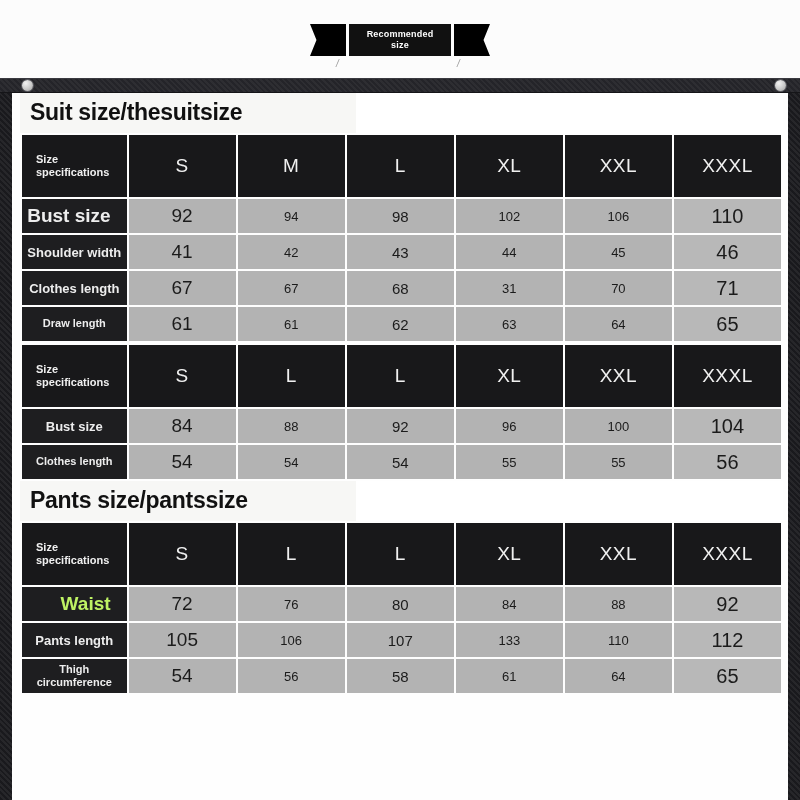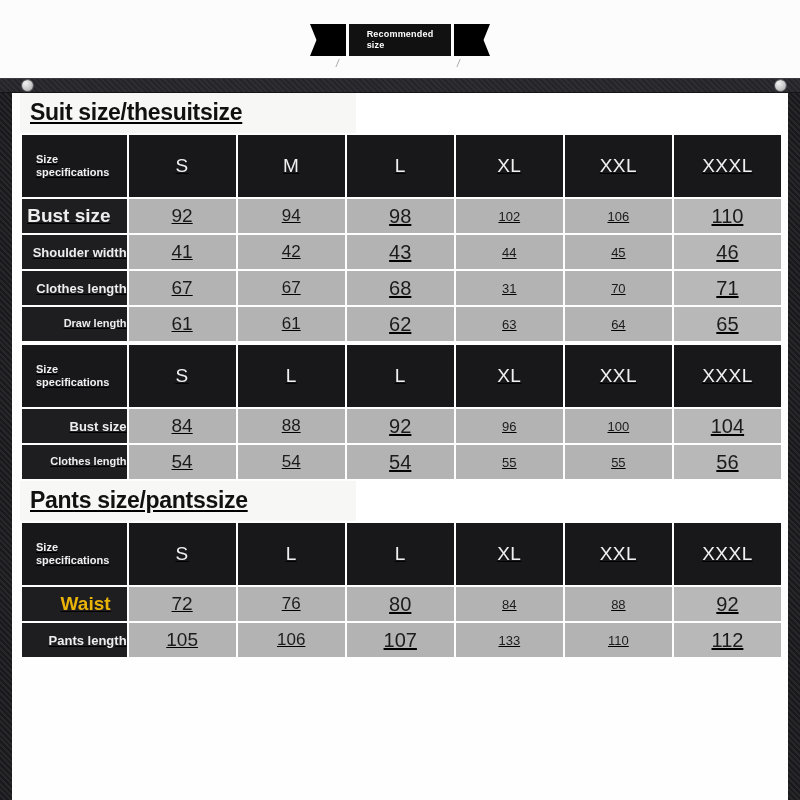--- a/index.html
+++ b/index.html
@@ -45,20 +45,21 @@
     margin-left: 3px;
     clip-path: polygon(0 0, 100% 0, 82% 50%, 100% 100%, 0 100%);
   }
   .ribbon-center {
     background: #111111;
     color: #ffffff;
     padding: 0 14px;
     display: flex;
     align-items: center;
     justify-content: center;
+    text-align: center;
     font-size: 9px;
     font-weight: bold;
     line-height: 1.25;
     letter-spacing: 0.2px;
     min-width: 74px;
   }
   .tick {
     position: absolute;
     top: 58px;
     font-size: 10px;
@@ -108,21 +109,20 @@
     width: 12px;
     background-image: repeating-linear-gradient(
         45deg, rgba(255,255,255,0.05) 0 2px, rgba(0,0,0,0.06) 2px 4px);
     pointer-events: none;
   }
   .chart-frame::before { left: -12px; }
   .chart-frame::after { right: -12px; }
 
   .inner {
     padding: 0 5px 0 8px;
-    text-decoration: underline;
   }
 
   
   .section { margin-bottom: 0; }
   .section-title {
     font-size: 23px;
     font-weight: bold;
     color: #111111;
     letter-spacing: -0.3px;
     padding: 6px 0 7px 10px;
@@ -156,42 +156,42 @@
     font-size: 11px;
     font-weight: bold;
     text-align: left;
     padding-left: 14px;
     line-height: 1.2;
     letter-spacing: 0;
   }
   .rowlabel {
     background: #1e1e20;
     color: #ededed;
-    text-align: right;
+    text-align: center;
     vertical-align: middle;
     height: 34px;
     font-weight: bold;
   }
   .rowlabel.big   { font-size: 19px; letter-spacing: 0px; }
   .rowlabel.mid   { font-size: 13px; }
   .rowlabel.small { font-size: 11px; line-height: 1.2; }
-  .rowlabel.dim   { color: #eab308; }
+  .rowlabel.dim   { color: #bef264; }
   .rowlabel.right { text-align: right; padding-right: 16px; }
 
   .cell {
     background: #b3b3b3;
     color: #1b1b1b;
     text-align: center;
     vertical-align: middle;
     height: 34px;
     font-weight: normal;
   }
   .cell.s1 { font-size: 19px; }
-  .cell.s2 { font-size: 17px; }
-  .cell.s3 { font-size: 20px; }
+  .cell.s2 { font-size: 13px; }
+  .cell.s3 { font-size: 15px; }
   .cell.s4 { font-size: 13px; margin-top: 16px; }
   .cell.s5 { font-size: 20px; }
   .cell.last { background: #b8b8b8; }
 </style>
 </head>
 <body>
 
 <div class="banner-area">
   <div class="ribbon">
     <div class="ribbon-tail-left"></div>
@@ -356,17 +356,26 @@
             </tr>
             <tr>
               <td class="rowlabel mid">Pants length</td>
               <td class="cell s1">105</td>
               <td class="cell s2">106</td>
               <td class="cell s3">107</td>
               <td class="cell s4">133</td>
               <td class="cell s4">110</td>
               <td class="cell s5 last">112</td>
             </tr>
+            <tr>
+              <td class="rowlabel small">Thigh circumference</td>
+              <td class="cell s1">54</td>
+              <td class="cell s2">56</td>
+              <td class="cell s3">58</td>
+              <td class="cell s4">61</td>
+              <td class="cell s4">64</td>
+              <td class="cell s5 last">65</td>
+            </tr>
           </tbody>
         </table>
       </div>
     </div>
 </div>
 
 </body></html>

